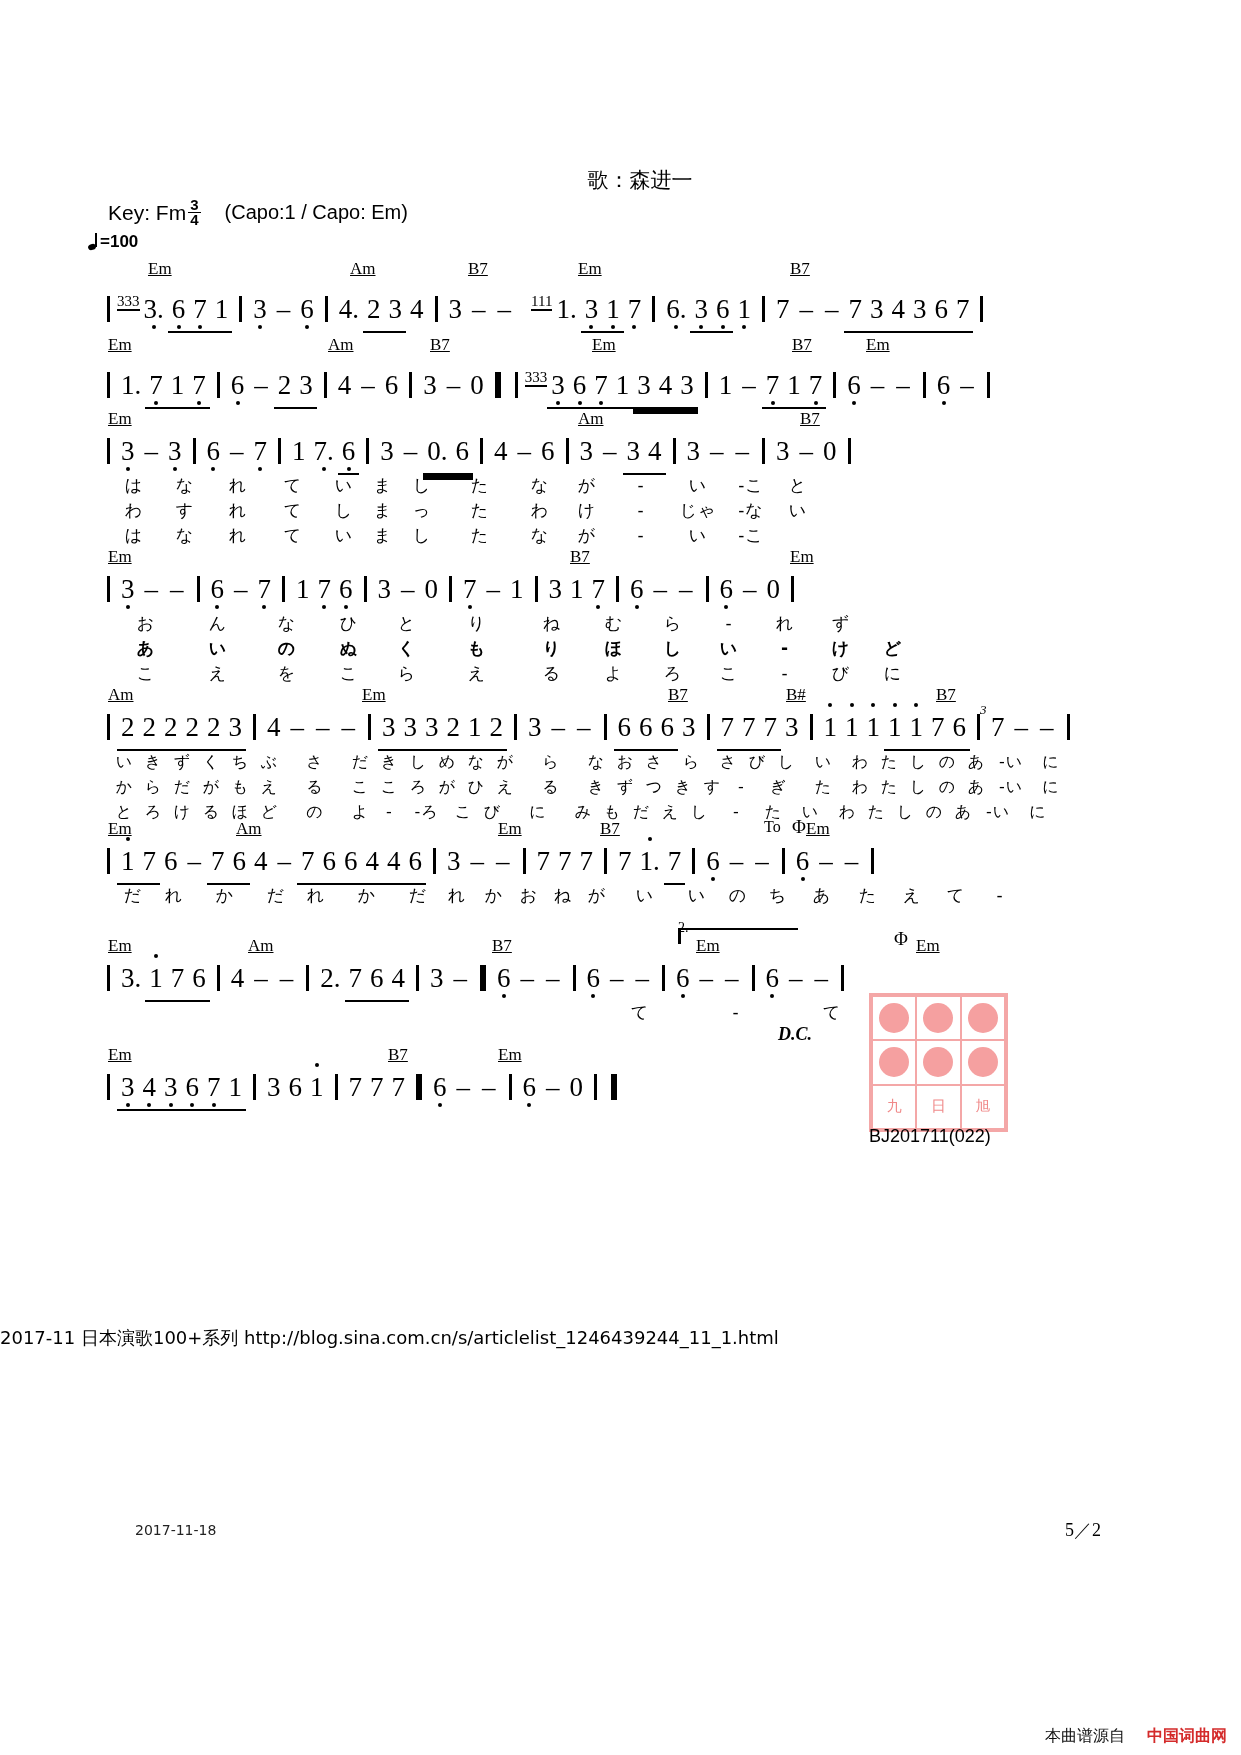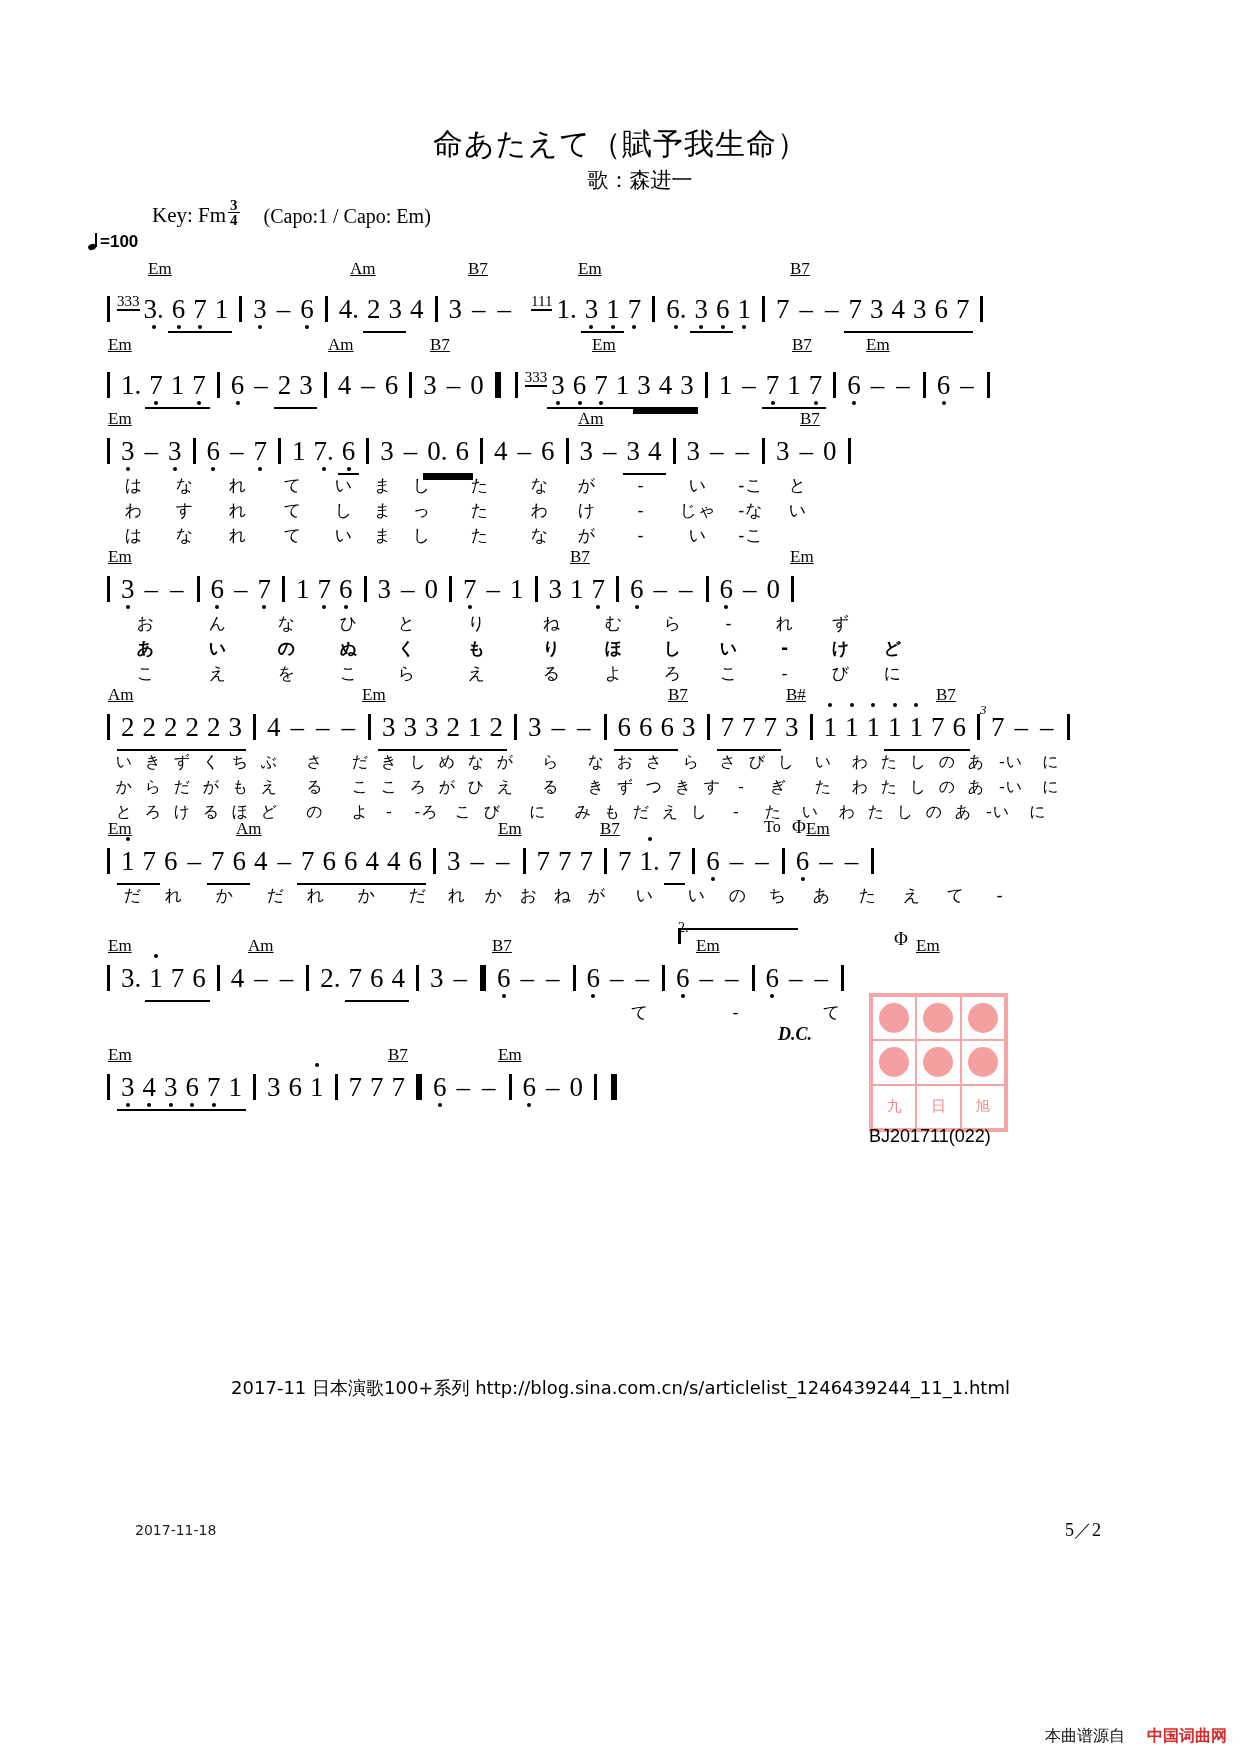--- a/index.html
+++ b/index.html
@@ -23,25 +23,24 @@
     white-space:nowrap;
   }
   .subtitle{
     text-align:center;
     font-family:"DejaVu Sans", sans-serif;
     font-size:21px;
     position:absolute;left:0;right:0;top:166px;padding-left:39px;
   }
   .keyline{
     position:absolute;left:108px;top:198px;
-    font-family:Liberation Serif, serif;
+    font-family:Liberation Sans, sans-serif;
     font-size:21px;
-    display:flex;align-items:flex-end;gap:0;
+    display:flex;align-items:center;gap:0;
     white-space:nowrap;
-    margin-left:44px;
   }
   .frac{display:inline-flex;flex-direction:column;align-items:center;
         line-height:0.95;font-size:15px;margin:0 2px;vertical-align:middle;font-weight:bold;}
   .frac .num{border-bottom:1.6px solid #000;padding:0 2px;}
   .frac .den{padding:0 2px;}
   .capo{margin-left:22px;font-size:20px;}
 
   .credits{
     position:absolute;right:30px;top:196px;
     text-align:right;
@@ -110,21 +109,21 @@
   .stamp div{border:1.5px solid #f4a7a7;display:flex;align-items:center;justify-content:center;}
   .blob{width:30px;height:30px;border-radius:50%;background:#f5a0a0;}
   .stampword{color:#f08a8a;font-family:"DejaVu Sans",sans-serif;font-size:15px;}
   .stampcode{
     position:absolute;left:869px;top:1126px;width:150px;
     font-family:"Liberation Sans",sans-serif;font-size:18px;
   }
 
   
   .footer-link{
-    position:absolute;left:0;right:0;top:1376px;text-align:center;
+    position:absolute;left:0;right:0;top:1326px;text-align:left;
     font-family:"DejaVu Sans",sans-serif;font-size:18px;
   }
   .footer-date{
     position:absolute;left:135px;top:1522px;
     font-family:"DejaVu Sans",sans-serif;font-size:14px;color:#222;
   }
   .footer-page{
     position:absolute;right:140px;top:1518px;
     font-family:"Liberation Serif",serif;font-size:18px;
   }
@@ -137,21 +136,20 @@
   .wm .b{color:#d42b2b;font-weight:bold;}
   .bracketline{position:absolute;border-top:2.6px solid #000;height:0;}
   .vtick{position:absolute;width:2.6px;background:#000;}
   .triplet{position:absolute;font-size:13px;font-style:italic;}
 </style>
 </head>
 <body>
 
 <div class="page">
 
-  <div class="title">命あたえて（賦予我生命）</div>
   <div class="subtitle">歌：森进一</div>
 
   <div class="keyline">
     <span>Key: Fm</span>
     <span class="frac">
       <span class="num">3</span>
       <span class="den">4</span>
     </span>
     <span class="capo">(Capo:1 / Capo: Em)</span>
   </div>

